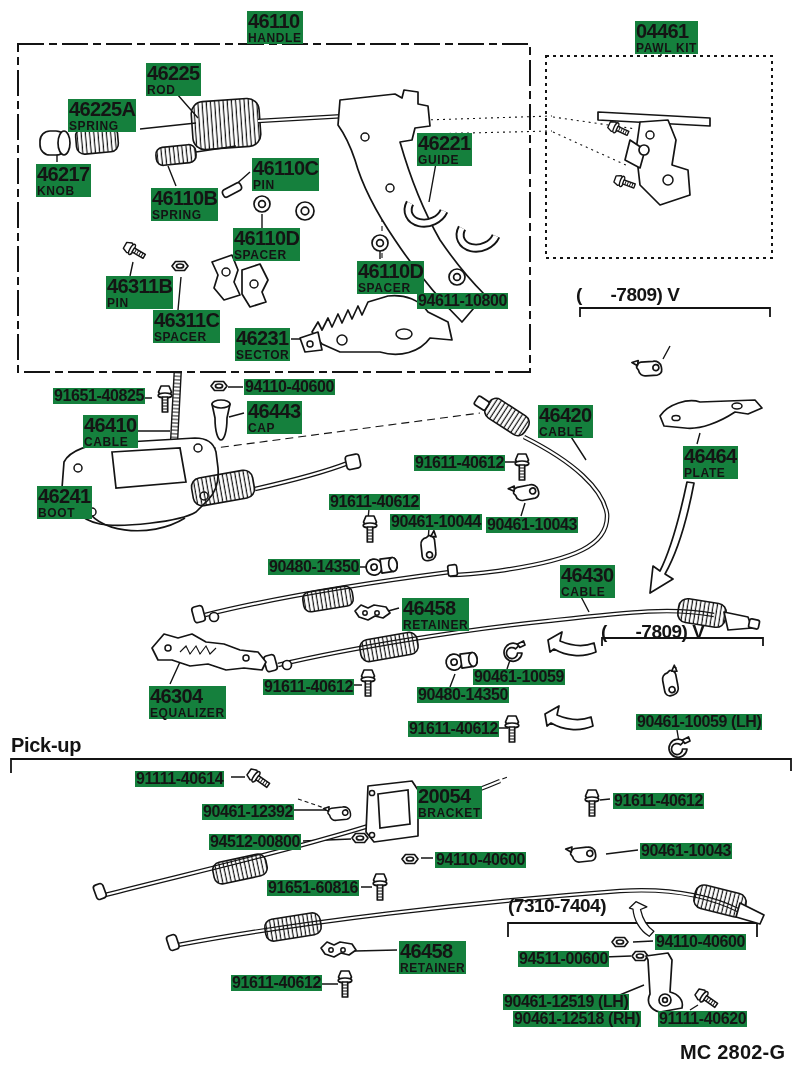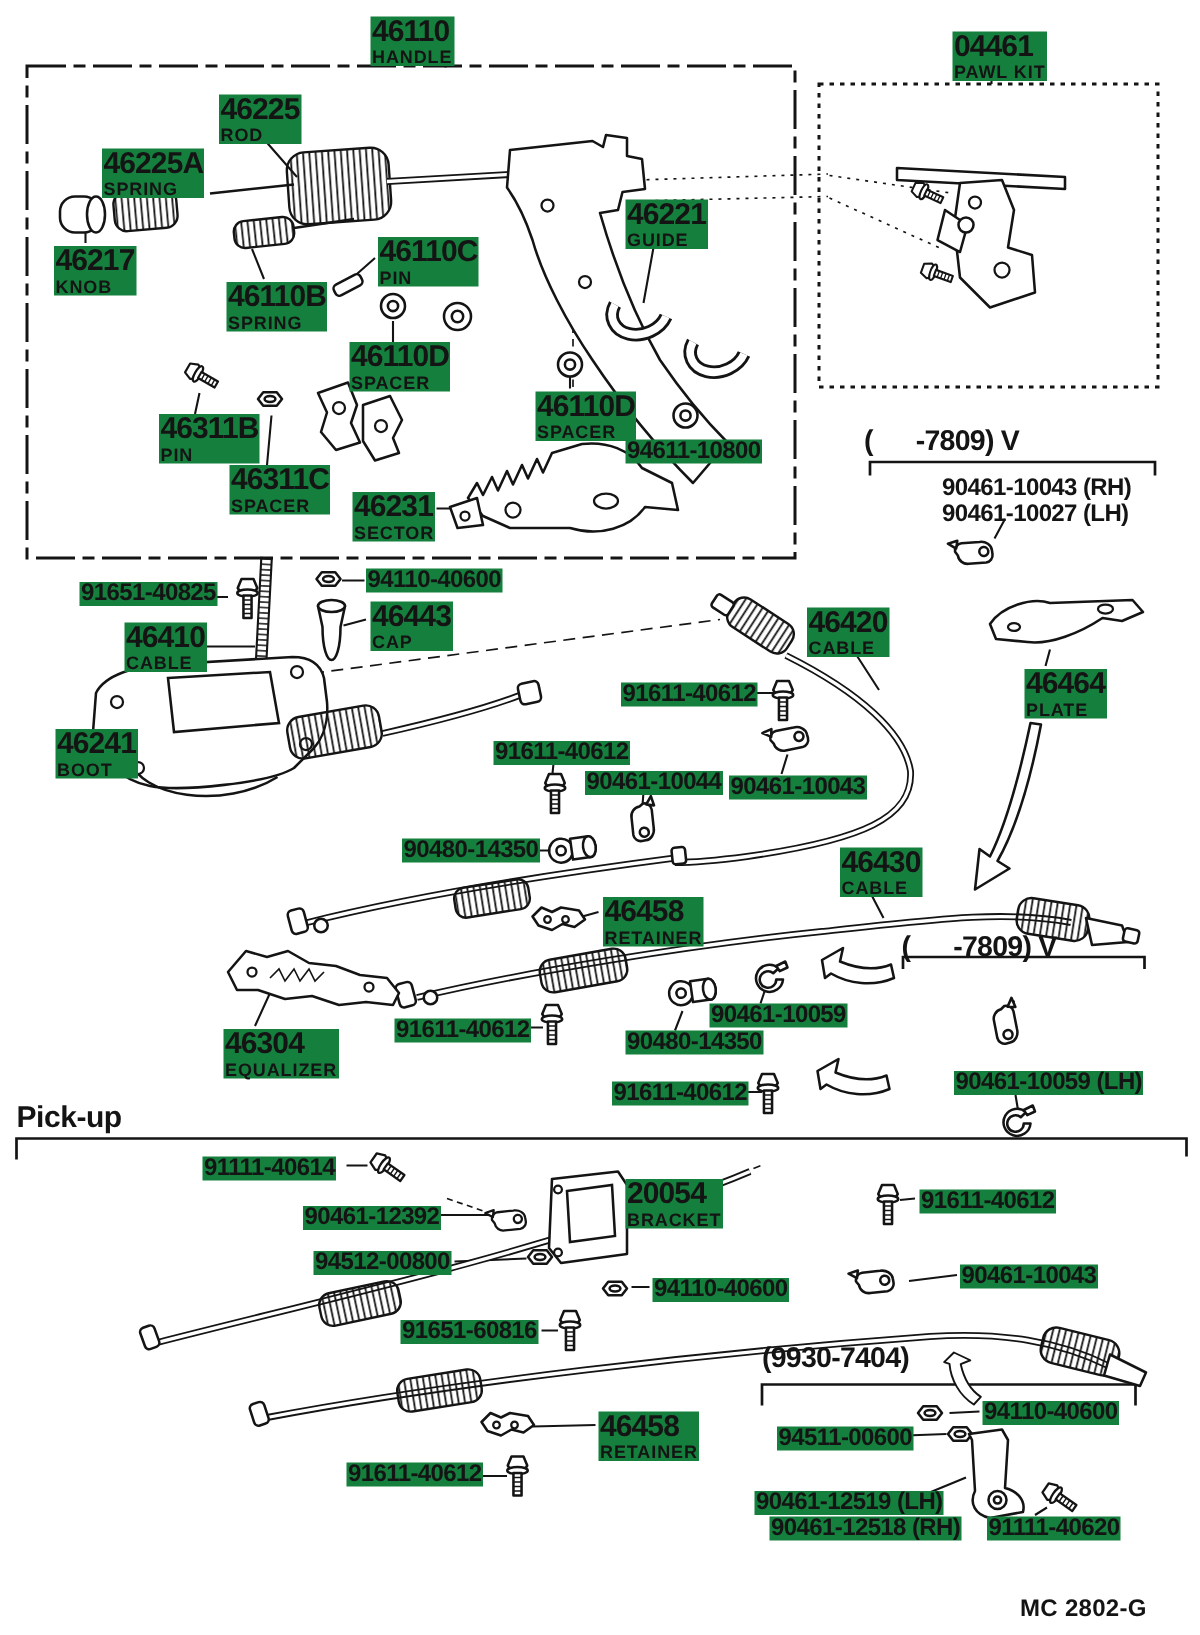--- a/index.html
+++ b/index.html
@@ -9,21 +9,21 @@
   #labels{position:absolute;left:0;top:0;width:100%;height:100%;z-index:1;}
   .co{position:absolute;font-weight:700;line-height:1;white-space:nowrap;background:#15803d;padding:0 1px;}
   .co .code{font-size:20px;letter-spacing:-0.6px;}
   .co.num .code{font-size:16px;letter-spacing:-0.4px;}
   .co .pname{font-size:12px;letter-spacing:0.6px;margin-top:1px;}
   .vg{position:absolute;font-weight:700;line-height:1;white-space:nowrap;z-index:1;}
   .vg .glabel{font-size:19px;white-space:pre;letter-spacing:-0.5px;}
   .vg .gline{font-size:16px;letter-spacing:-0.4px;line-height:16.5px;}
   .txt{position:absolute;font-weight:700;z-index:1;white-space:nowrap;}
   .txt.pickup{font-size:20px;letter-spacing:-0.3px;}
-  .txt.doccode{font-size:16px;letter-spacing:0.2px;margin-top:23px;}
+  .txt.doccode{font-size:20px;letter-spacing:0.2px;}
   
   .part{fill:#fff;stroke:#141414;stroke-width:1.7;stroke-linejoin:round;}
   .ln{fill:none;stroke:#141414;stroke-width:1.7;}
   .thin{fill:none;stroke:#141414;stroke-width:1.1;}
   .ldr{fill:none;stroke:#141414;stroke-width:1.4;}
   .brk{fill:none;stroke:#141414;stroke-width:1.8;}
   .tube{fill:none;stroke:#141414;stroke-width:4.6;}
   .tubeW{fill:none;stroke:#fff;stroke-width:2.2;}
   .coil{fill:url(#coilV);stroke:#141414;stroke-width:1.6;}
   .box{fill:none;stroke:#141414;stroke-width:2;}
@@ -545,30 +545,26 @@
         <div class="code">90461-12519 (LH)</div>
       </div>
       <div class="co num" style="left: 658px; top: 1011px;">
         <div class="code">91111-40620</div>
       </div>
       <div class="co num" style="left: 231px; top: 975px;">
         <div class="code">91611-40612</div>
       </div>
       <div class="vg" style="left: 576px; top: 285px;">
         <div class="glabel">(      -7809) V</div>
-        <div style="margin-left: 52px; margin-top: 14px;">
-          <div class="gline">90461-10043 (RH)</div>
-          <div class="gline">90461-10027 (LH)</div>
-        </div>
       </div>
       <div class="vg" style="left: 601px; top: 622px;">
         <div class="glabel">(      -7809) V</div>
       </div>
       <div class="vg" style="left: 508px; top: 896px;">
-        <div class="glabel">(9930-7404)</div>
+        <div class="glabel">(7310-7404)</div>
         <div style="margin-left: 0px; margin-top: 0px;"></div>
       </div>
     </div>
 
 <div class="txt pickup" style="left:11px;top:734px">Pick-up</div>
 <div class="txt doccode" style="left:680px;top:1041px">MC 2802-G</div>
 
 </div>
 
 </body></html>

